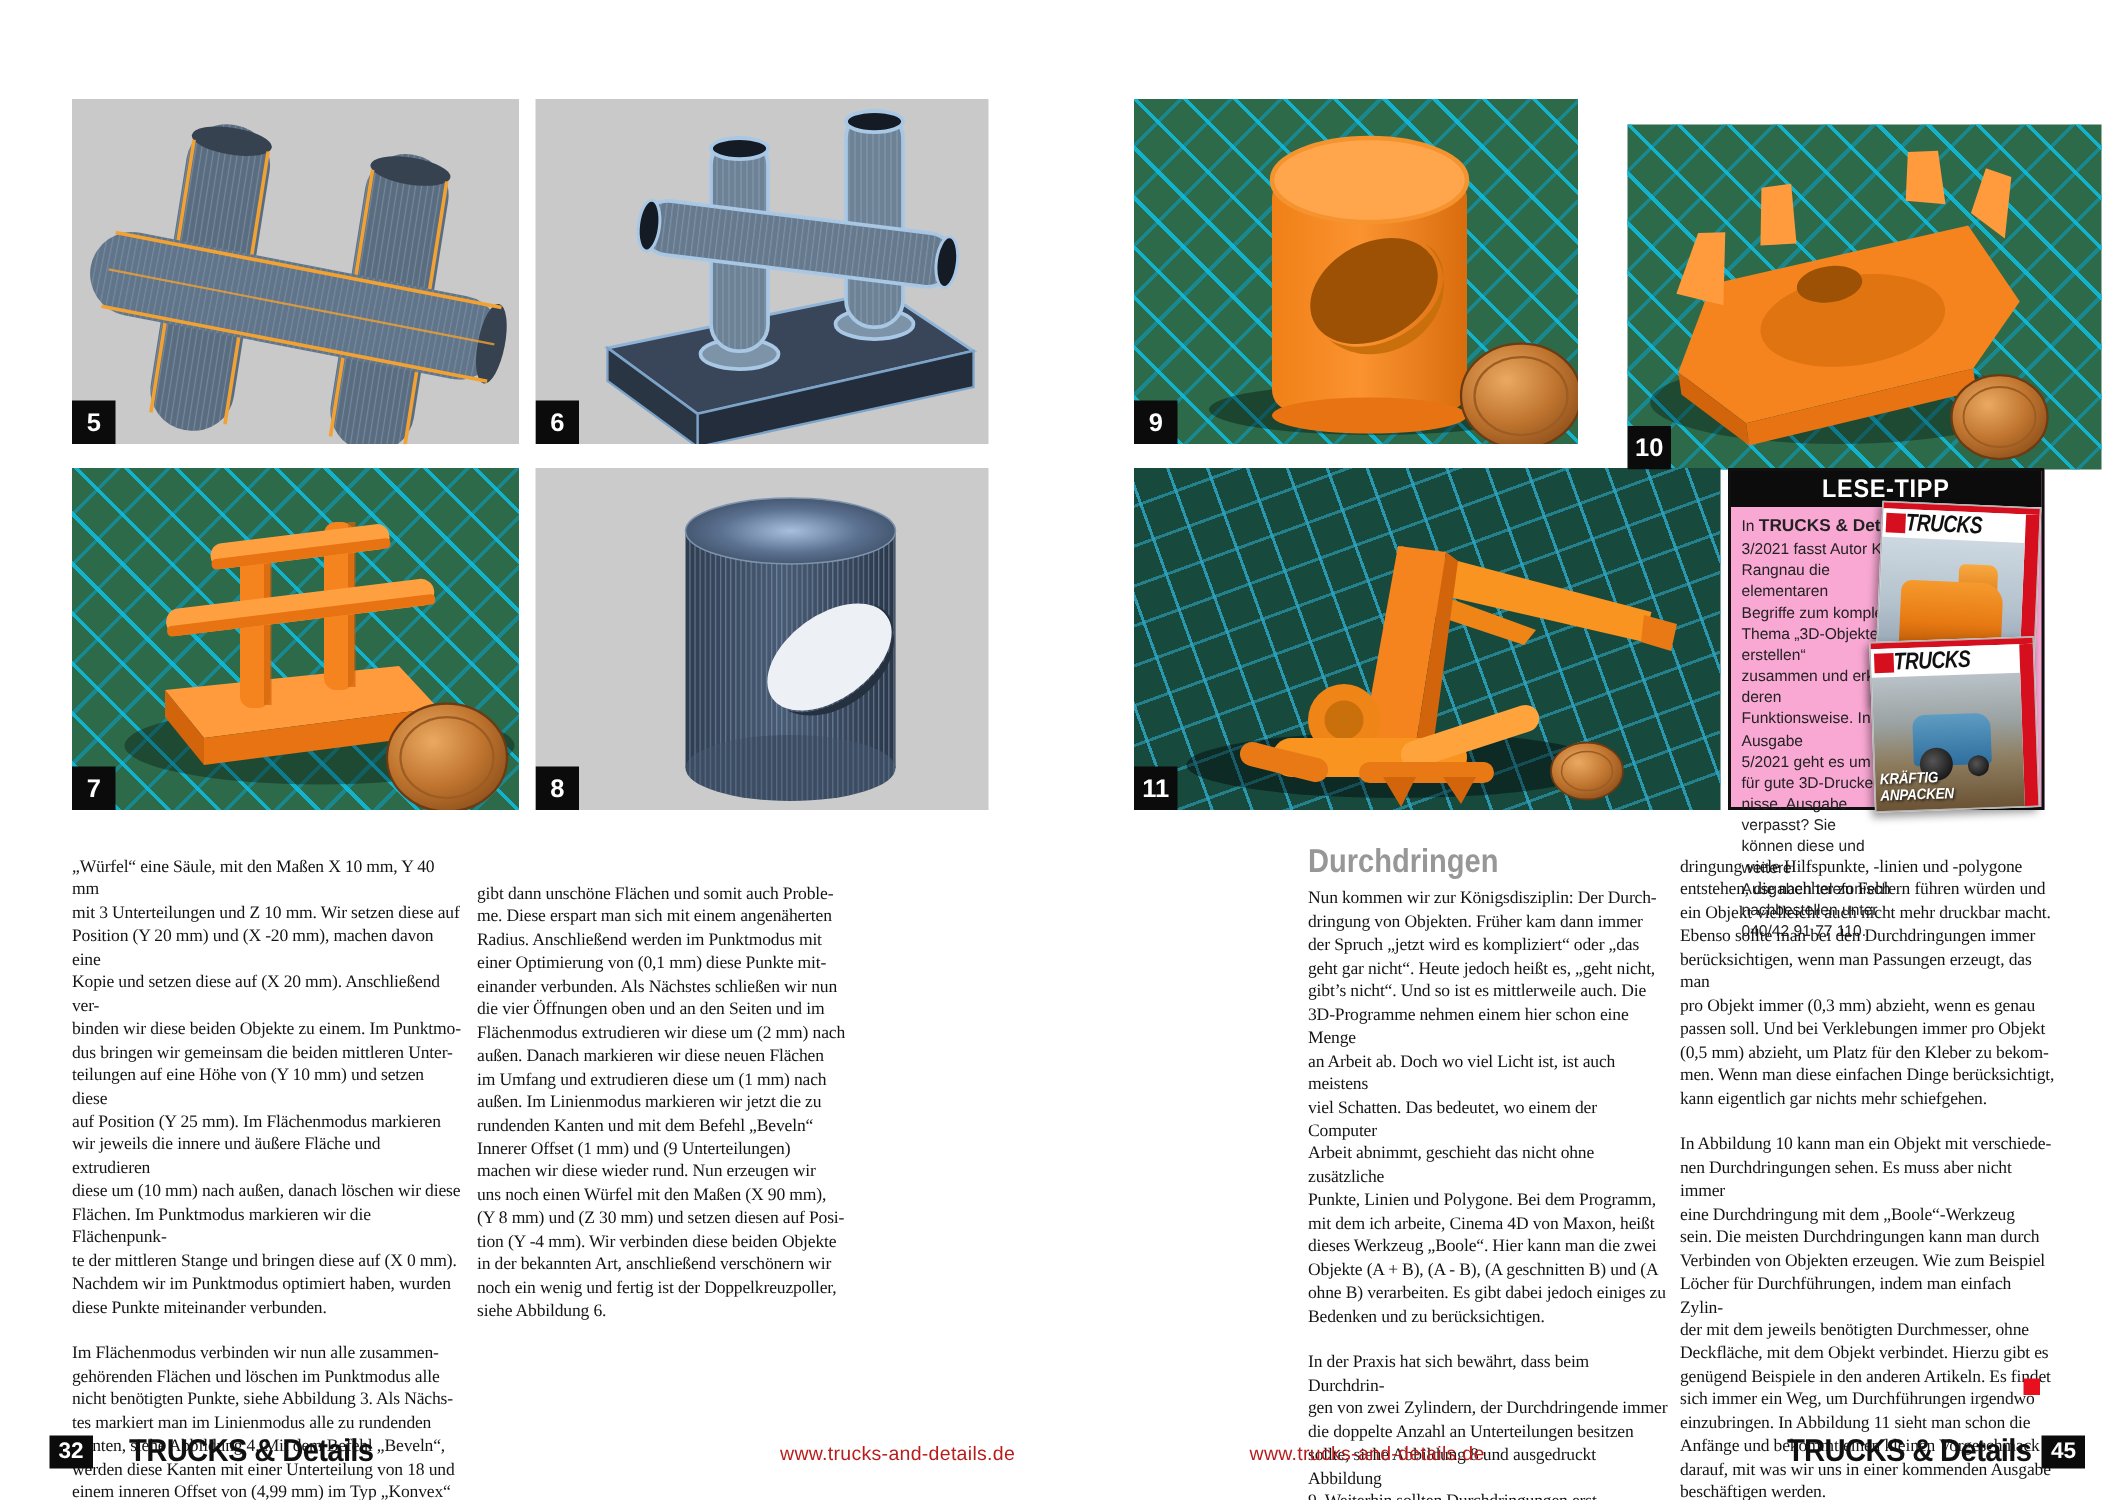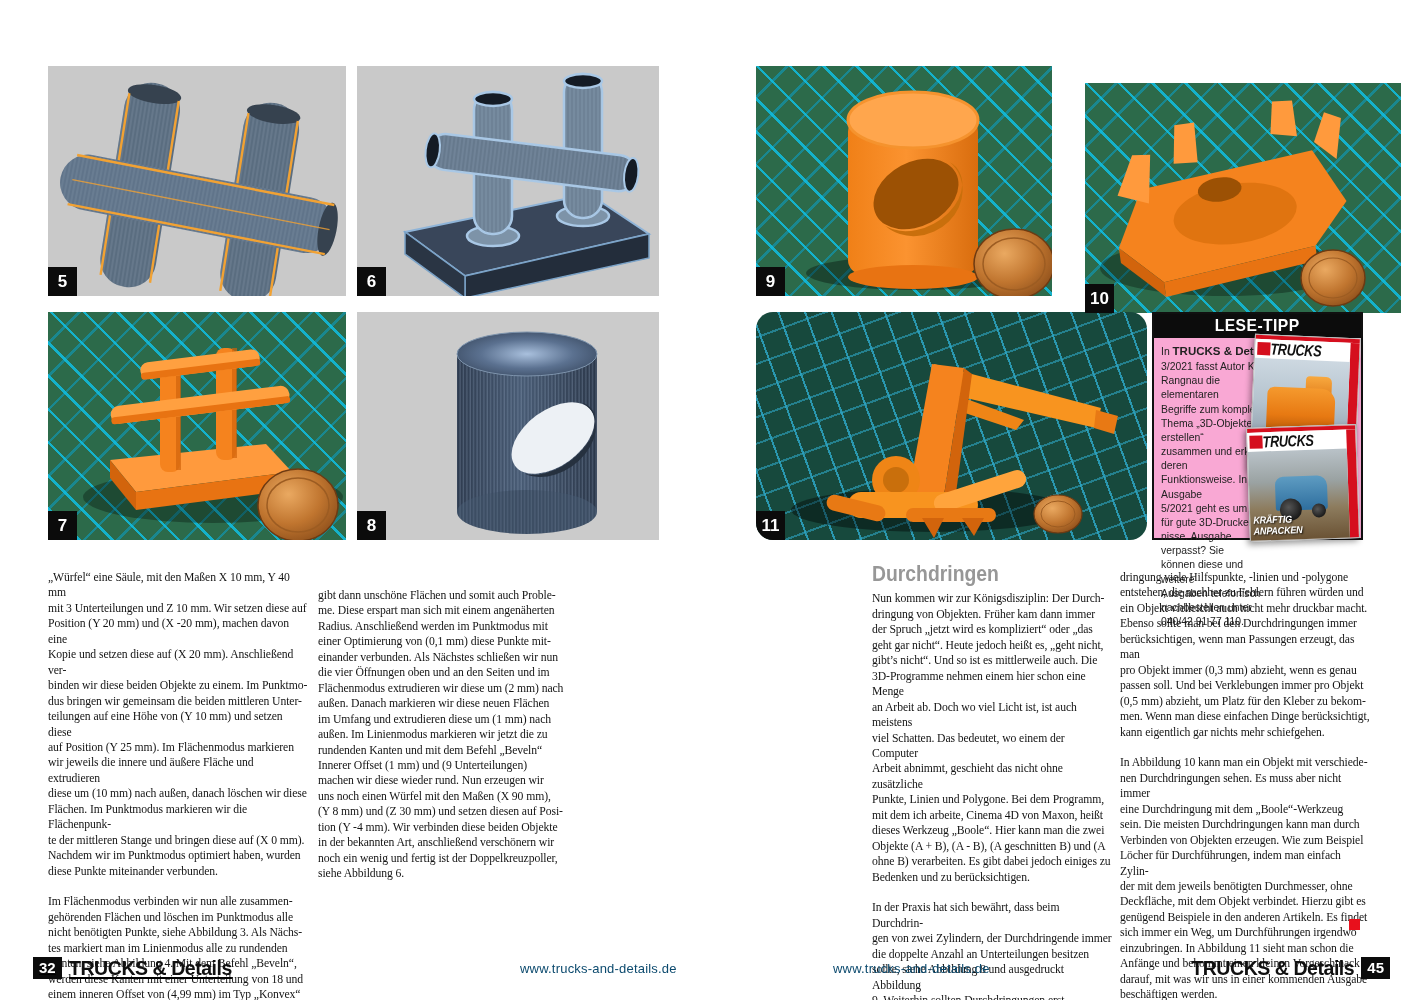--- a/index.html
+++ b/index.html
@@ -11,21 +11,21 @@
   .fig-badge{position:absolute;left:0;bottom:0;width:29px;height:29px;background:#0b0b0b;color:#fff;
              font:700 17px/29px "Liberation Sans",sans-serif;text-align:center;z-index:5;}
   .gray-bg{background:#c9c9c9;}
   .mat{background:
       repeating-linear-gradient(45deg, rgba(0,200,235,0) 0 21px, rgba(16,190,225,.85) 21px 23.5px),
       repeating-linear-gradient(135deg, rgba(0,170,210,0) 0 21px, rgba(10,160,200,.55) 21px 23.5px),
       #2c6a4a;}
   .mat-dark{background:
       repeating-linear-gradient(70deg, rgba(45,165,195,0) 0 23px, rgba(45,165,195,.85) 23px 25px),
       repeating-linear-gradient(160deg, rgba(45,165,195,0) 0 23px, rgba(45,165,195,.6) 23px 25px),
-      #17493d; border-radius: 17px;}
+      #17493d;}
   
   .col{position:absolute;color:#141414;font:11.7px/15.45px "Liberation Serif",serif;letter-spacing:-0.1px;}
   .para{white-space:pre-line;margin:0 0 15.4px 0;}
   .para:last-child{margin-bottom:0;}
   .section-heading{font-family:"Liberation Sans",sans-serif;font-weight:700;font-size:22px;color:#979797;
              transform:scaleX(.88);transform-origin:0 50%;margin:0 0 10px 0;letter-spacing:0;}
   .end-marker{position:absolute;width:11px;height:11px;background:#e8101c;}
   
   .lese-tipp{position:absolute;left:1152px;top:312px;width:211px;height:228px;background:#f9a8d4;
              border:2px solid #101010;box-sizing:border-box;}
@@ -55,29 +55,29 @@
       linear-gradient(180deg,#f8a93f,#d96d0e);border-radius:4px 6px 0 0;}
   .tractor-blob{position:absolute;left:26px;top:26px;width:52px;height:34px;background:
       linear-gradient(180deg,#5e9cc2,#2e6e9e);border-radius:8px 10px 3px 3px;}
   .tractor-wheel{position:absolute;left:30px;top:48px;width:22px;height:22px;border-radius:50%;
       background:radial-gradient(circle at 40% 40%,#555,#1c1c1c 70%);}
   .tractor-wheel.small{left:62px;top:54px;width:14px;height:14px;}
   .cover-headline{position:absolute;left:3px;bottom:4px;right:2px;color:#fff;
       font:italic 800 10px/11px "Liberation Sans",sans-serif;letter-spacing:-.2px;
       text-shadow:1px 1px 2px rgba(0,0,0,.8);transform:scaleX(.9);transform-origin:left;}
   
-  .footer-left{position:absolute;left:33px;top:957px;display:flex;align-items:center;gap:7px;text-decoration:underline;}
+  .footer-left{position:absolute;left:33px;top:957px;display:flex;align-items:center;gap:24px;}
   .footer-right{position:absolute;right:24px;top:957px;display:flex;align-items:center;gap:7px;}
   .page-badge{background:#0b0b0b;color:#fff;font:700 15px/20px "Liberation Sans",sans-serif;
       padding:1px 6px;}
   .mag-name{font:700 21px/22px "Liberation Sans",sans-serif;color:#101010;transform:scaleX(.93);
       letter-spacing:-.5px;white-space:nowrap;}
   .footer-left .mag-name{transform-origin:left center;}
   .footer-right .mag-name{transform-origin:right center;}
-  .footer-url{position:absolute;top:961px;color:#0c4a6e;font:13px/16px "Liberation Sans",sans-serif;
+  .footer-url{position:absolute;top:961px;color:#b91c1c;font:13px/16px "Liberation Sans",sans-serif;
       letter-spacing:.2px;}
 </style>
 </head>
 <body>
 
 <div class="spread">
 
   <div class="fig gray-bg" style="left:48px;top:66px;width:298px;height:230px;">
     <svg width="298" height="230" viewBox="0 0 298 230">
       <defs>

